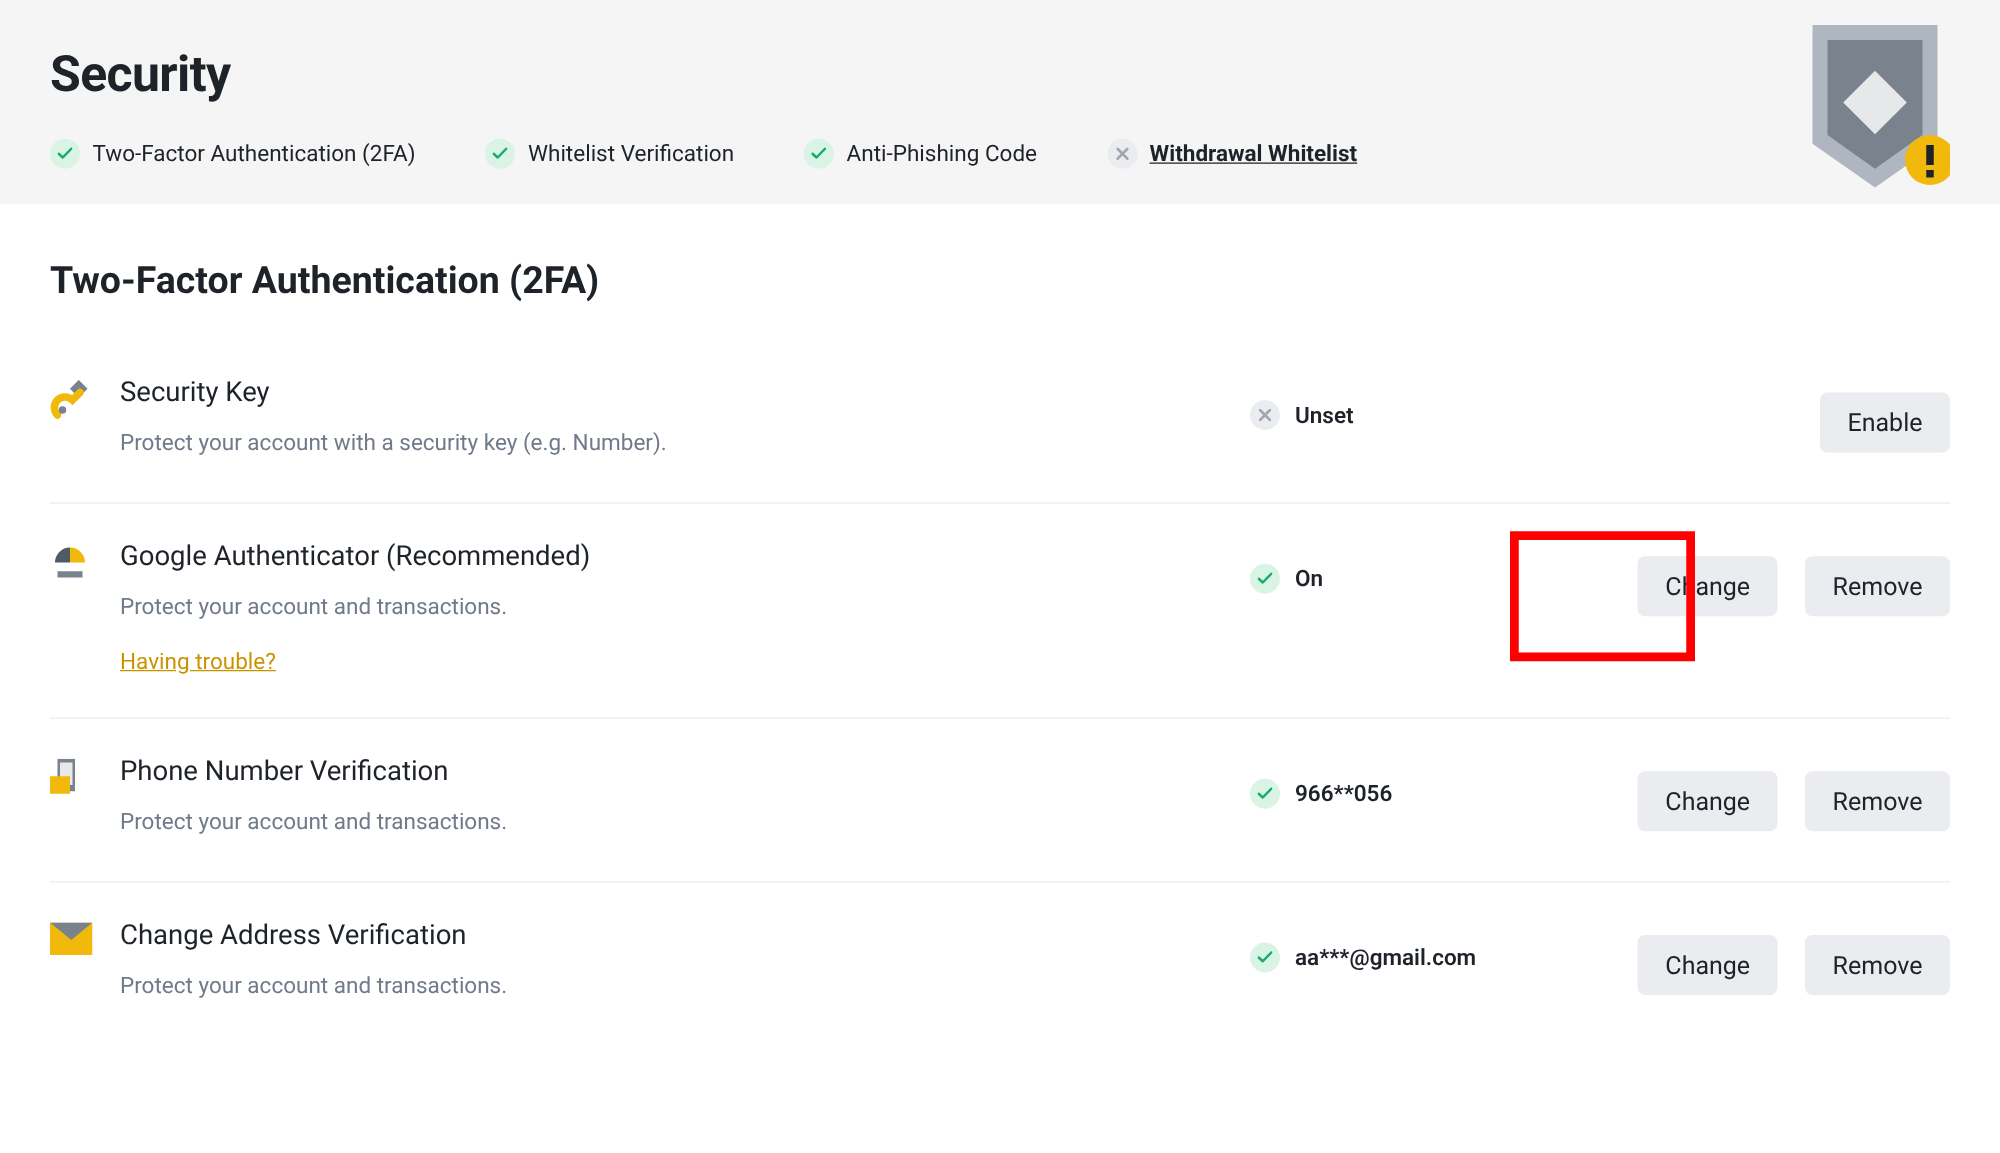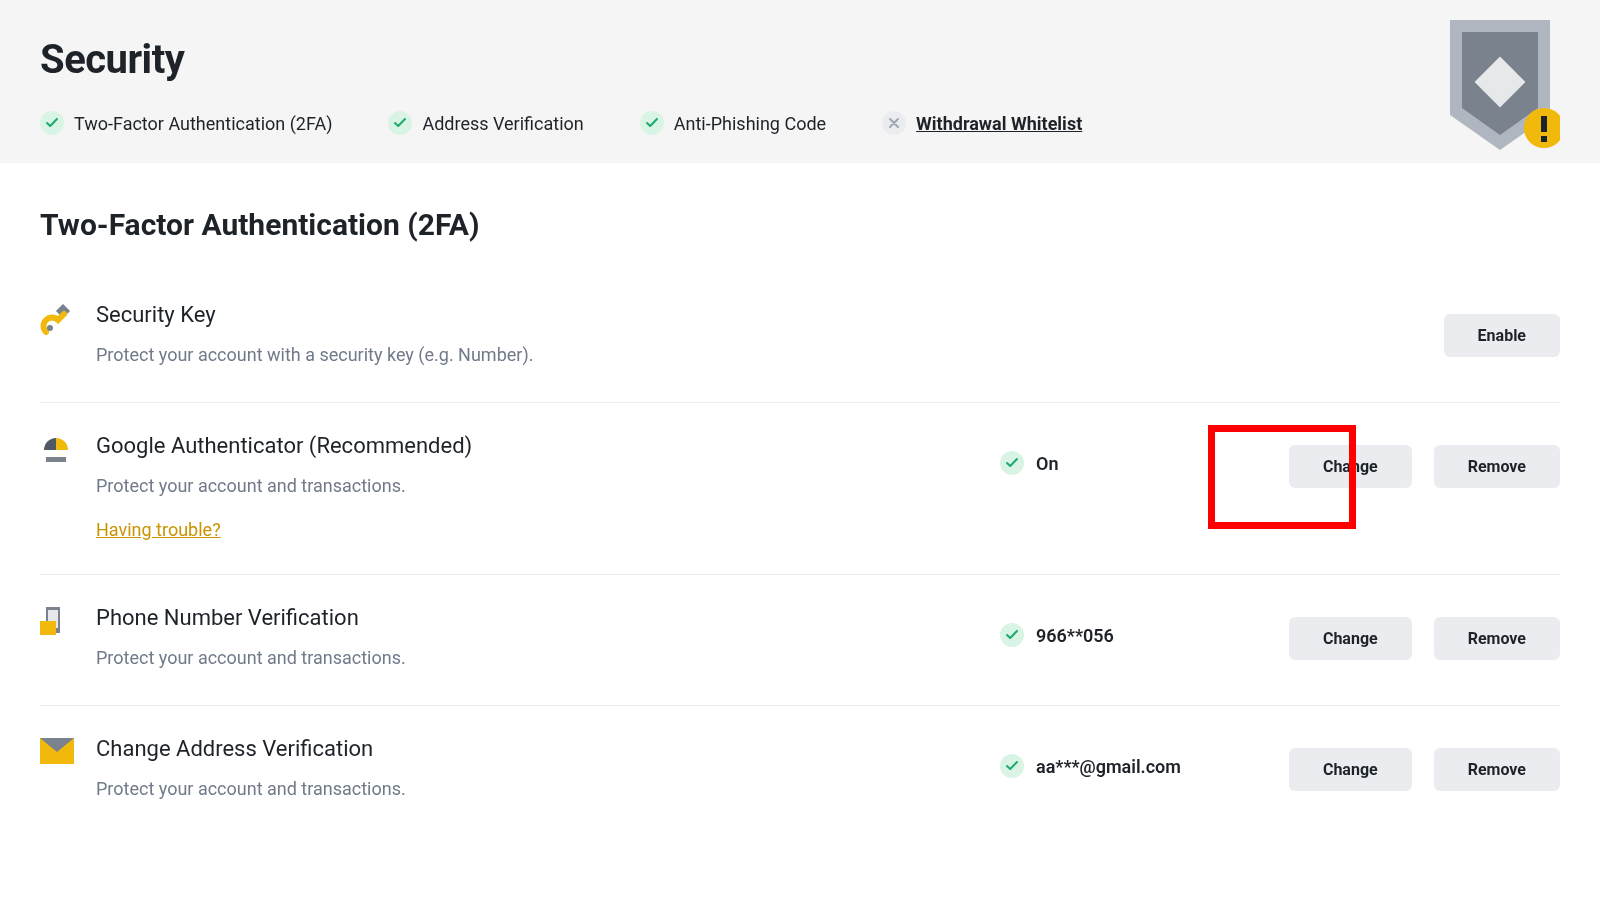--- a/index.html
+++ b/index.html
@@ -115,23 +115,23 @@
     flex-shrink: 0;
     display: flex;
     justify-content: flex-end;
     gap: 22px;
     padding-top: 12px;
   }
   .btn {
     background: #eaecef;
     border: none;
     border-radius: 6px;
-    padding: 12px 34px;
-    font-size: 16px;
-    font-weight: 700;
+    padding: 12px 22px;
+    font-size: 20px;
+    font-weight: 400;
     color: #1e2329;
     cursor: pointer;
     font-family: inherit;
   }
 
   .highlight-box {
     position: absolute;
     border: 7px solid #ff0000;
     pointer-events: none;
   }
@@ -150,21 +150,21 @@
           </svg>
       </span>
       <span>Two-Factor Authentication (2FA)</span>
     </div>
     <div class="status-item">
       <span class="badge-circle badge-green">
         <svg class="check-svg" viewBox="0 0 12 12">
             <path d="M1 6 L4.2 9 L11 2" stroke="#1aab6e" stroke-width="2" fill="none" stroke-linecap="round" stroke-linejoin="round"></path>
           </svg>
       </span>
-      <span>Address Verification</span>
+      <span>Whitelist Verification</span>
     </div>
     <div class="status-item">
       <span class="badge-circle badge-green">
         <svg class="check-svg" viewBox="0 0 12 12">
             <path d="M1 6 L4.2 9 L11 2" stroke="#1aab6e" stroke-width="2" fill="none" stroke-linecap="round" stroke-linejoin="round"></path>
           </svg>
       </span>
       <span>Anti-Phishing Code</span>
     </div>
     <div class="status-item underlined">
@@ -197,20 +197,28 @@
       <svg width="34" height="34" viewBox="0 0 34 34">
         <rect x="18" y="2" width="10" height="10" fill="#7a828e" transform="rotate(45 23 7)"></rect>
         <path d="M6 28 A8 8 0 1 1 18 16 L24 10" stroke="#f0b90b" stroke-width="6" fill="none" stroke-linecap="round"></path>
         <circle cx="10" cy="24" r="3" fill="#7a828e"></circle>
       </svg>
     </div>
     <div class="info-col">
       <div class="item-title">Security Key</div>
       <div class="item-desc">Protect your account with a security key (e.g. Number).</div>
     </div>
+    <div class="status-col">
+      <span class="badge-circle badge-gray">
+        <svg class="x-svg" viewBox="0 0 10 10">
+            <path d="M1 1 L9 9 M9 1 L1 9" stroke="#a0a6b0" stroke-width="2" stroke-linecap="round"></path>
+          </svg>
+      </span>
+      <span class="value">Unset</span>
+    </div>
     <div class="actions-col">
       <button class="btn">Enable</button>
     </div>
   </div>
 
   <div class="row">
     <div class="icon-col">
       <svg width="32" height="32" viewBox="0 0 32 32">
         <path d="M16 3 A12 12 0 0 1 28 15 L16 15 Z" fill="#f0b90b"></path>
         <path d="M16 3 A12 12 0 0 0 4 15 L16 15 Z" fill="#4f5a66"></path>

